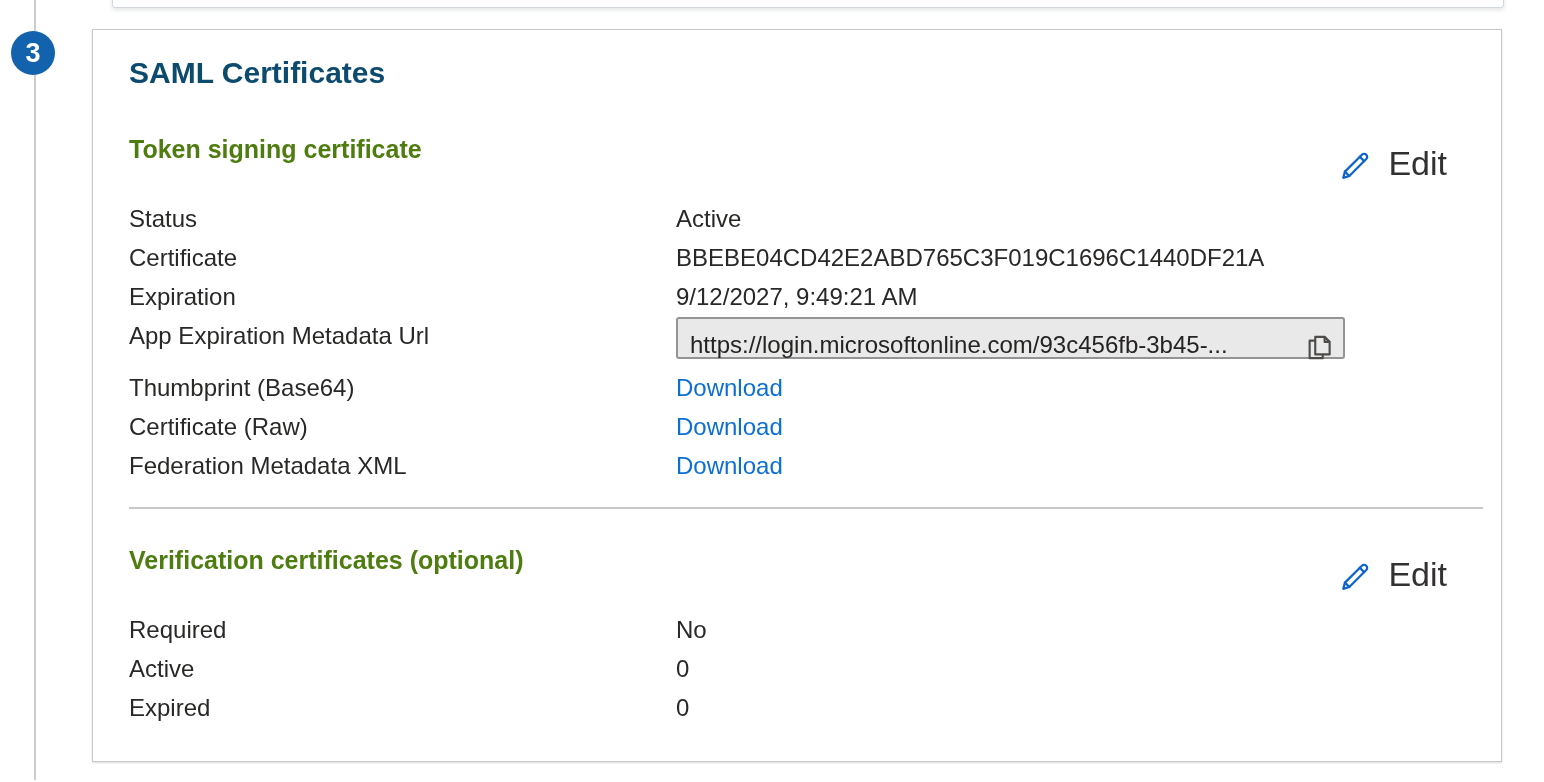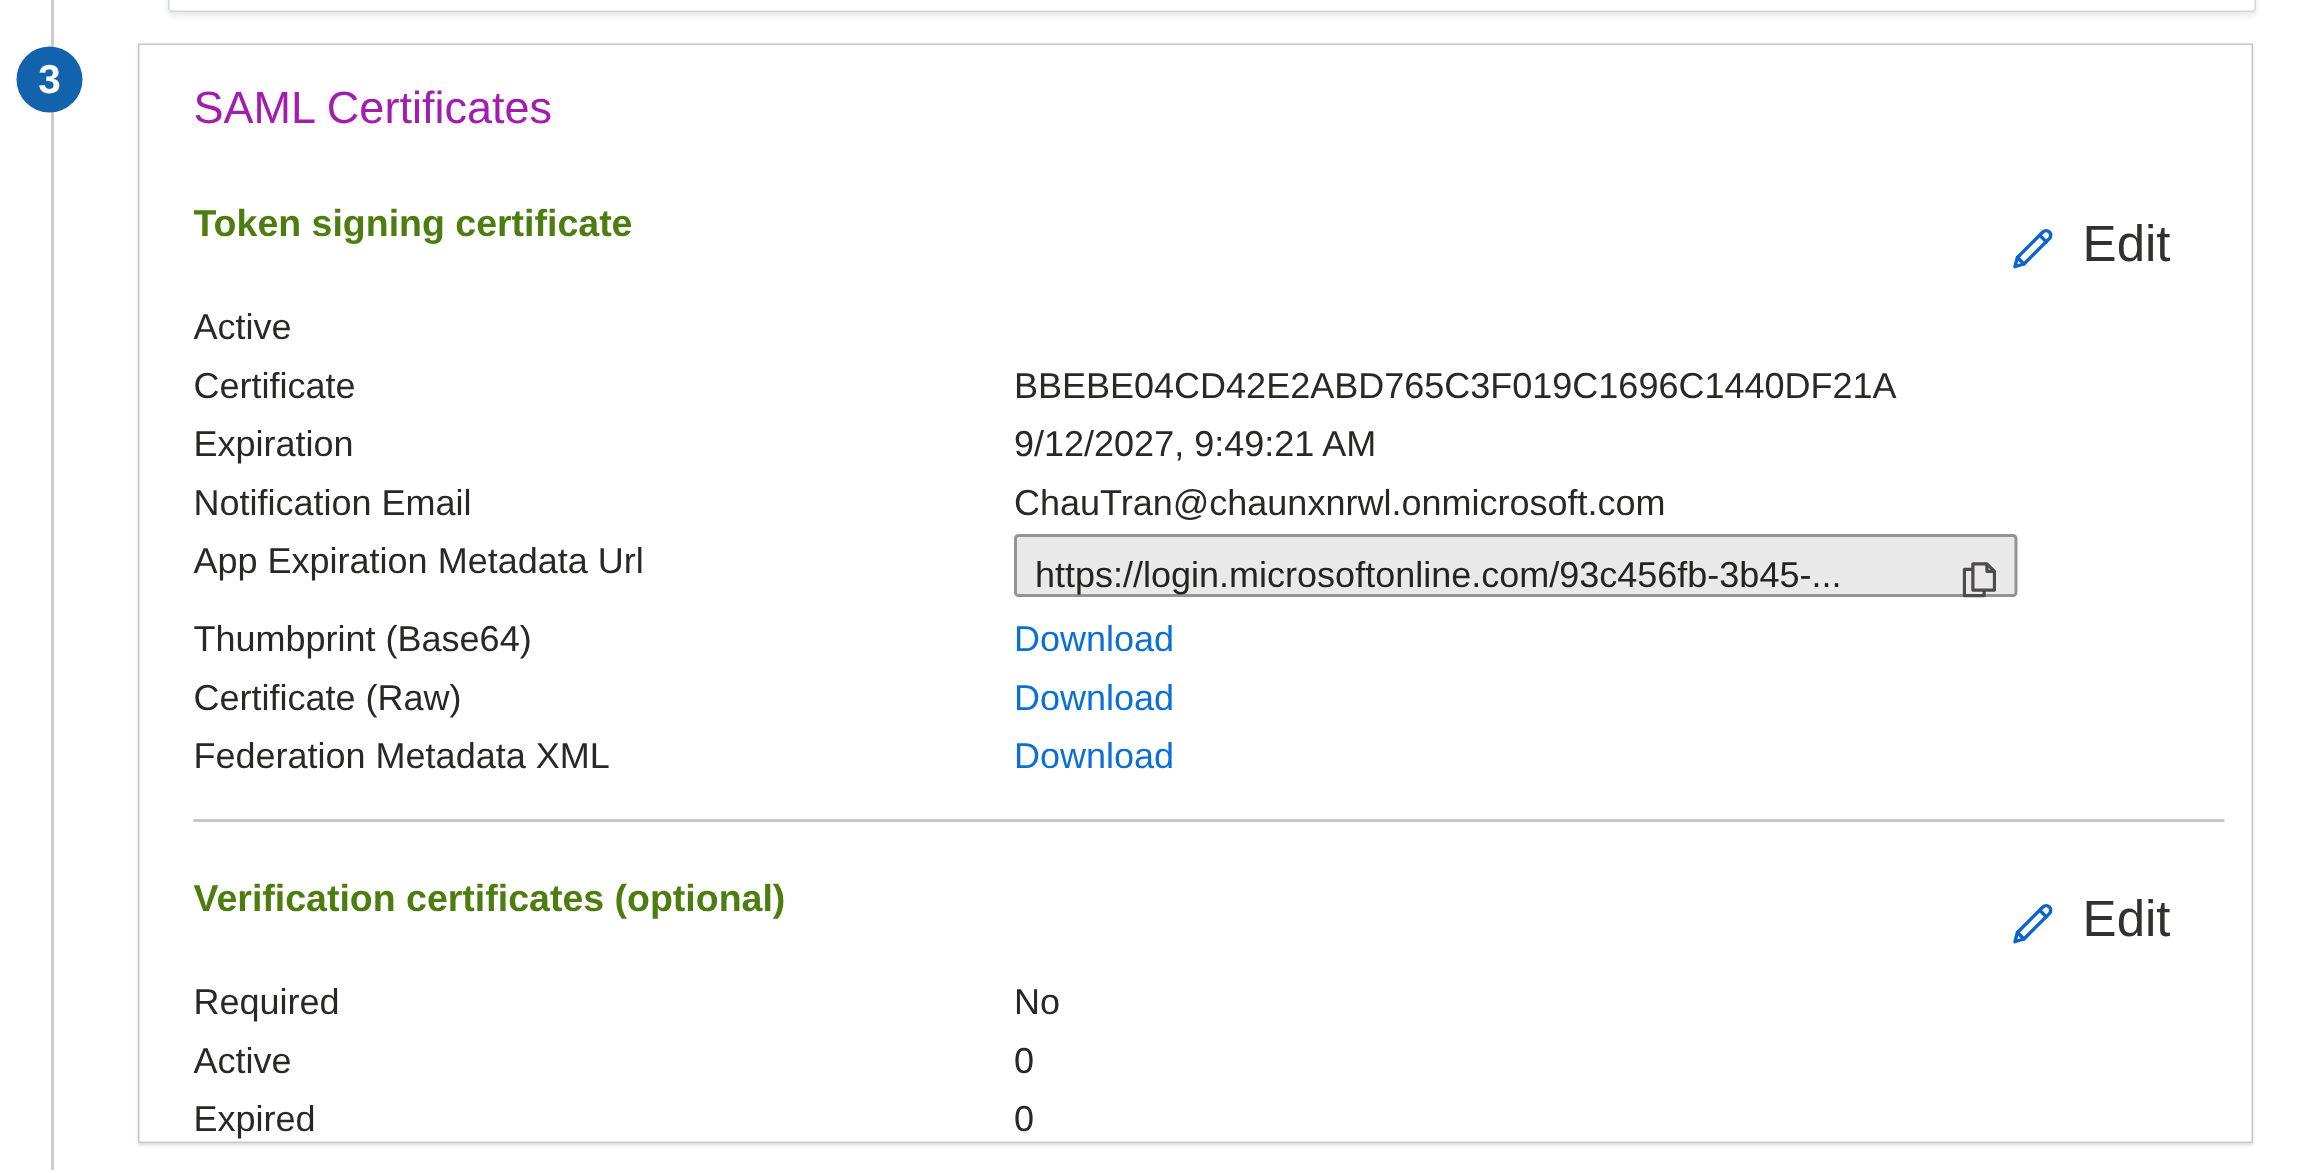--- a/index.html
+++ b/index.html
@@ -17,21 +17,21 @@
   .step-badge {
     position:absolute; left:11px; top:31px; width:44px; height:44px; border-radius:50%;
     background:var(--badge-blue,#1262ae); color:#fff; font-size:27px; font-weight:700;
     display:flex; align-items:center; justify-content:center; z-index:2;
   }
   .card {
     position:absolute; left:92px; top:29px; width:1410px; height:733px; box-sizing:border-box;
     background:#ffffff; border:1px solid #c8c8c8; box-shadow:0 1px 2px rgba(0,0,0,.15);
     padding:26px 54px 0 36px;
   }
-  .card-title { font-size:30px; font-weight:400; color:#a21caf; margin:0 0 44px 0; line-height:34px; }
+  .card-title { font-size:30px; font-weight:700; color:#0c4a6e; margin:0 0 44px 0; line-height:34px; }
   .section-head { display:flex; justify-content:space-between; align-items:flex-start; }
   .section-title { font-size:25px; font-weight:700; line-height:30px; color:#4d7c0f; margin:0; }
   .edit-btn { display:flex; align-items:center; gap:15px; margin-top:10px; cursor:pointer; flex:none; }
   .edit-btn .edit-label { font-size:34px; color:#323130; }
   .rows { margin-top:16px; }
   .row { display:flex; align-items:flex-start; height:39px; line-height:39px; font-size:24px; }
   .row.copy { height:52px; }
   .row .label { width:547px; flex:none; color:#292827; }
   .row .value { color:#292827; }
   a.value.link { color:var(--link-blue,#0b6fd4); text-decoration:none; }
@@ -70,33 +70,30 @@
       <path d="M4.2 21.2 l1.1-4.1 L16.6 5.8 a2.05 2.05 0 0 1 2.9 2.9 L8.2 20 z"></path>
       <path d="M15.2 7.2 l2.9 2.9"></path>
       <path d="M5.3 17.1 l2.9 2.9"></path>
     </svg>
   </span>
         <span class="edit-label">Edit</span>
       </div>
     </div>
     <div class="rows">
         <div class="row">
+          <div class="label">Status</div>
           <div class="value">Active</div>
         </div>
         <div class="row">
           <div class="label">Certificate</div>
           <div class="value">BBEBE04CD42E2ABD765C3F019C1696C1440DF21A</div>
         </div>
         <div class="row">
           <div class="label">Expiration</div>
           <div class="value">9/12/2027, 9:49:21 AM</div>
-        </div>
-        <div class="row">
-          <div class="label">Notification Email</div>
-          <div class="value">ChauTran@chaunxnrwl.onmicrosoft.com</div>
         </div>
         <div class="row copy">
           <div class="label">App Expiration Metadata Url</div>
           <div class="urlbox">
             <span class="txt">https://login.microsoftonline.com/93c456fb-3b45-...</span>
             <span class="copy-ic">
     <svg width="28" height="30" viewBox="0 0 22 24" fill="none" stroke="#4d4b49" stroke-width="1.7" stroke-linejoin="round">
       <path d="M8 5.5 h7.5 l4 4 V19.5 h-11.5 z"></path>
       <path d="M15.5 5.5 v4 h4"></path>
       <path d="M8 8.5 H3.5 V22.5 H14 V19.5"></path>

